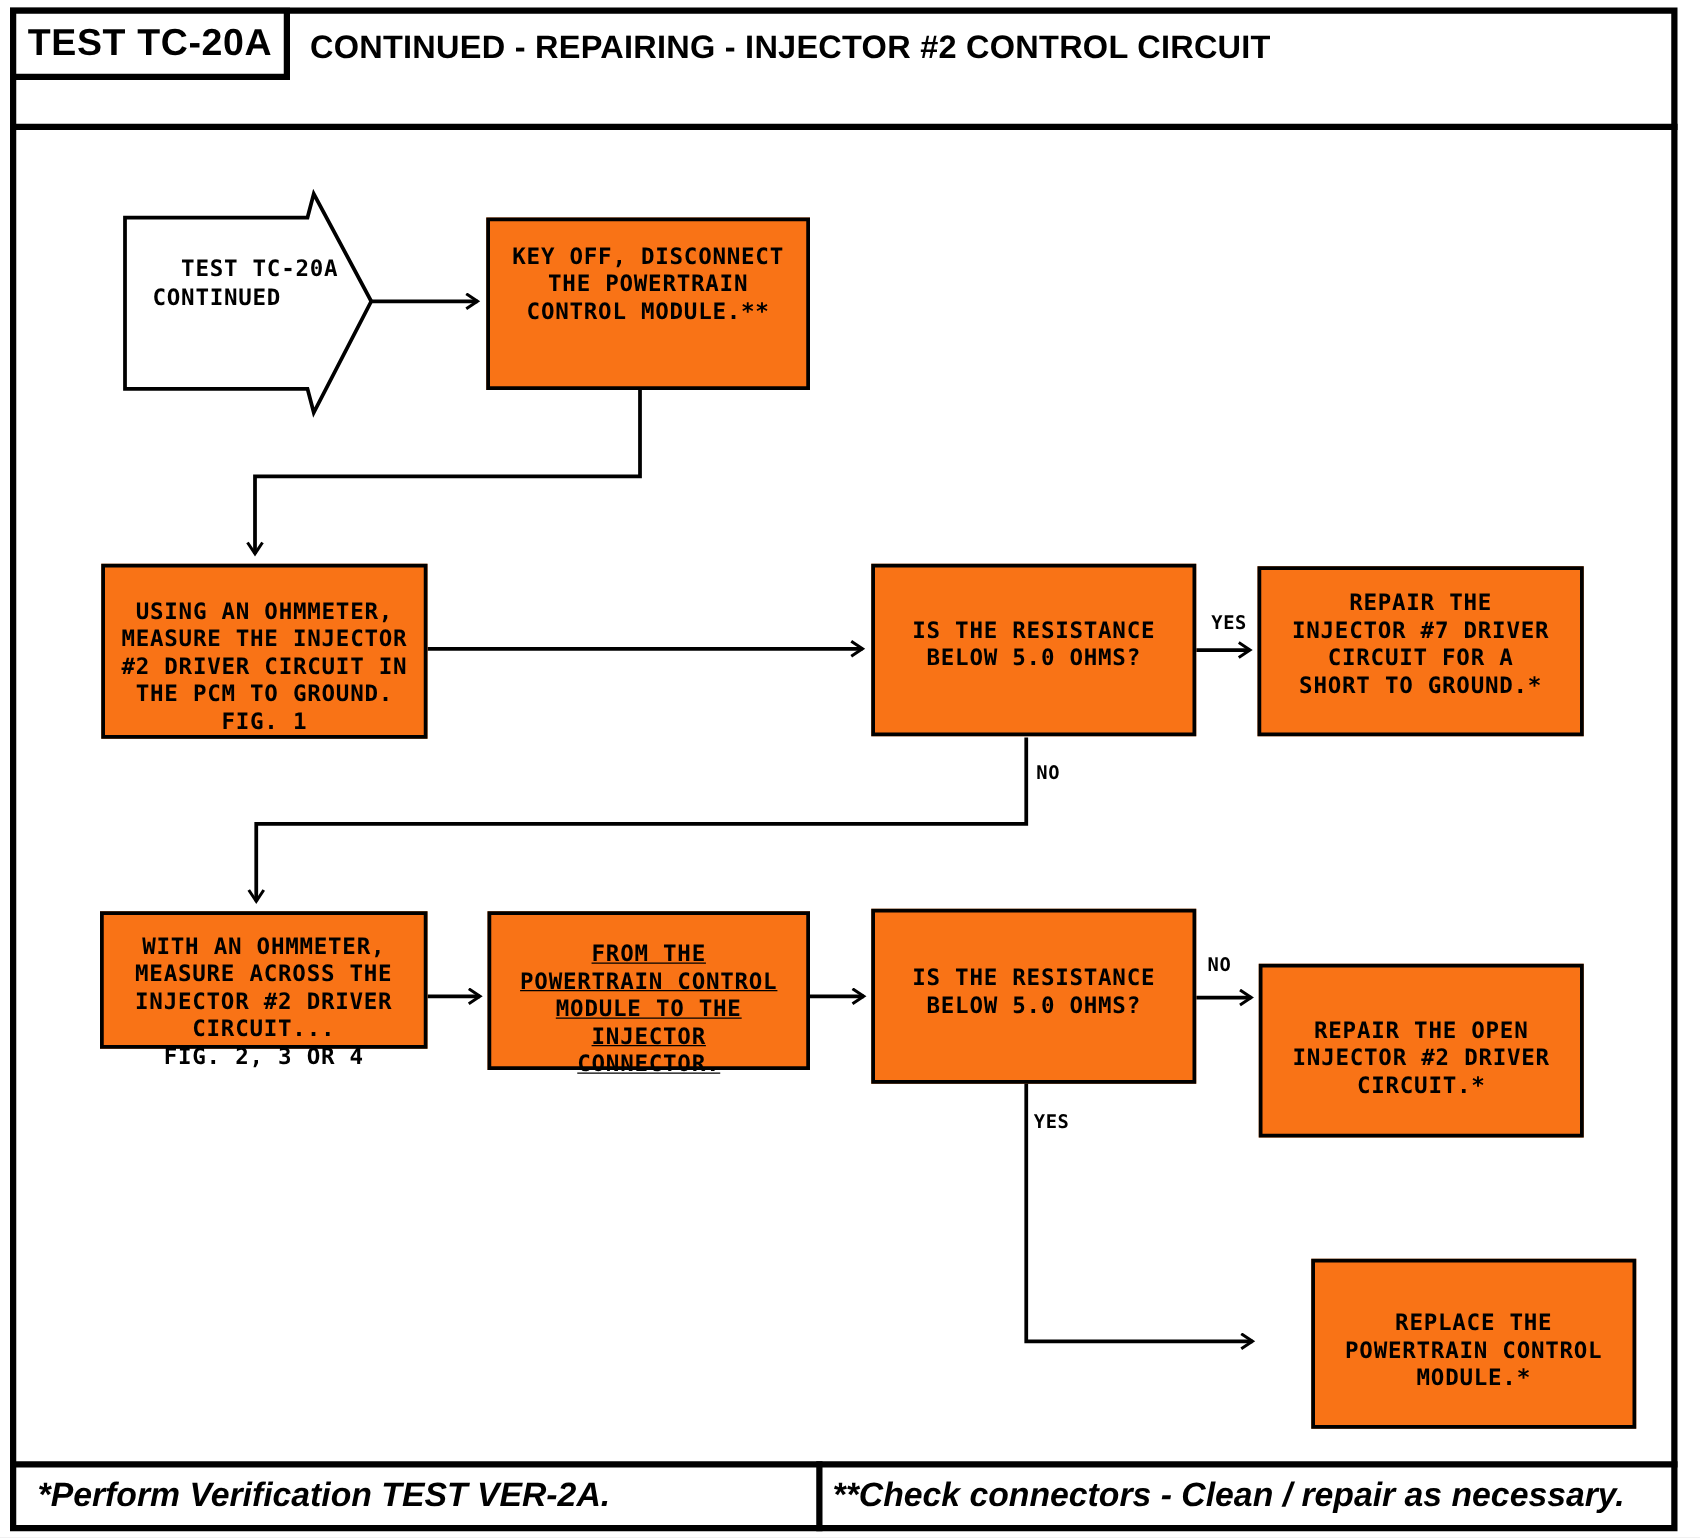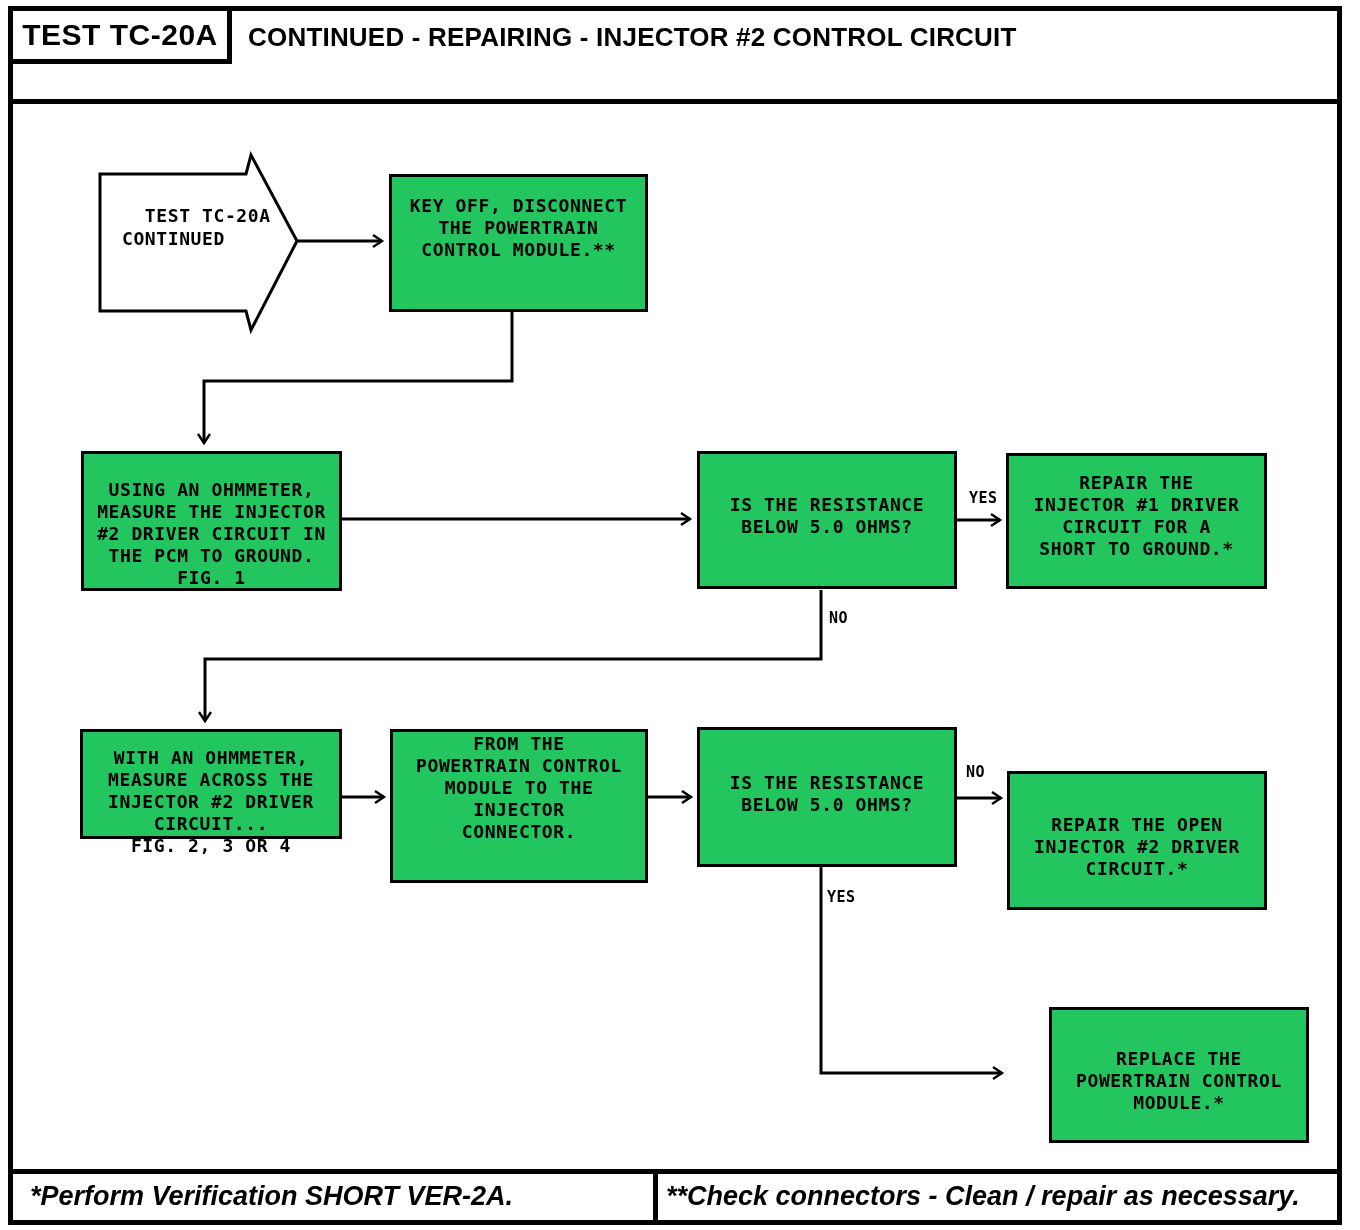--- a/index.html
+++ b/index.html
@@ -16,21 +16,21 @@
     display:flex;align-items:center;justify-content:center;background:#fff;
     font-weight:bold;font-size:30px;letter-spacing:0.5px;
   }
   .page-title{
     position:absolute;left:248px;top:22px;font-weight:bold;font-size:26px;letter-spacing:0.2px;white-space:nowrap;
   }
   .footer-note{position:absolute;top:1181px;font-weight:bold;font-style:italic;font-size:27px;white-space:nowrap;}
   
   .flow-svg{position:absolute;left:0;top:0;width:1360px;height:1230px;}
   .flow-box{
-    position:absolute;border:3px solid #000;box-sizing:border-box;background:#22c55e;
+    position:absolute;border:3px solid #000;box-sizing:border-box;background:#f97316;
     font-family:"DejaVu Sans Mono","Liberation Mono",monospace;font-weight:bold;
     font-size:18px;line-height:22px;letter-spacing:0.6px;
     text-align:center;white-space:pre-line;
   }
   .entry-text{
     position:absolute;left:122px;top:204px;
     font-family:"DejaVu Sans Mono","Liberation Mono",monospace;font-weight:bold;
     font-size:18px;line-height:23px;letter-spacing:0.6px;white-space:pre;text-align:left;
   }
   .branch-label{
@@ -92,31 +92,31 @@
   <div class="flow-box" style="left:81px;top:451px;width:261px;height:140px;padding-top:25px;">USING AN OHMMETER,
 MEASURE THE INJECTOR
 #2 DRIVER CIRCUIT IN
 THE PCM TO GROUND.
 FIG. 1</div>
 
   <div class="flow-box" style="left:697px;top:451px;width:260px;height:138px;padding-top:40px;">IS THE RESISTANCE
 BELOW 5.0 OHMS?</div>
 
   <div class="flow-box" style="left:1006px;top:453px;width:261px;height:136px;padding-top:16px;">REPAIR THE
-INJECTOR #1 DRIVER
+INJECTOR #7 DRIVER
 CIRCUIT FOR A
 SHORT TO GROUND.*</div>
 
   <div class="flow-box" style="left:80px;top:729px;width:262px;height:110px;padding-top:15px;">WITH AN OHMMETER,
 MEASURE ACROSS THE
 INJECTOR #2 DRIVER
 CIRCUIT...
 FIG. 2, 3 OR 4</div>
 
-  <div class="flow-box" style="left:390px;top:729px;width:258px;height:154px;padding-top:1px;">FROM THE
+  <div class="flow-box" style="left:390px;top:729px;width:258px;height:127px;padding-top:21px;text-decoration:underline;">FROM THE
 POWERTRAIN CONTROL
 MODULE TO THE
 INJECTOR
 CONNECTOR.</div>
 
   <div class="flow-box" style="left:697px;top:727px;width:260px;height:140px;padding-top:42px;">IS THE RESISTANCE
 BELOW 5.0 OHMS?</div>
 
   <div class="flow-box" style="left:1007px;top:728px;width:260px;height:139px;padding-top:40px;margin-top:43px;">REPAIR THE OPEN
 INJECTOR #2 DRIVER
@@ -124,16 +124,16 @@
 
   <div class="flow-box" style="left:1008px;top:1007px;width:260px;height:136px;padding-top:38px;margin-left:41px;">REPLACE THE
 POWERTRAIN CONTROL
 MODULE.*</div>
 
   <div class="branch-label" style="left:969px;top:489px;">YES</div>
   <div class="branch-label" style="left:829px;top:609px;">NO</div>
   <div class="branch-label" style="left:966px;top:763px;">NO</div>
   <div class="branch-label" style="left:827px;top:888px;">YES</div>
 
-  <div class="footer-note" style="left:30px;">*Perform Verification SHORT VER-2A.</div>
+  <div class="footer-note" style="left:30px;">*Perform Verification TEST VER-2A.</div>
   <div class="footer-note" style="left:666px;">**Check connectors - Clean / repair as necessary.</div>
 
 </div>
 
 </body></html>

